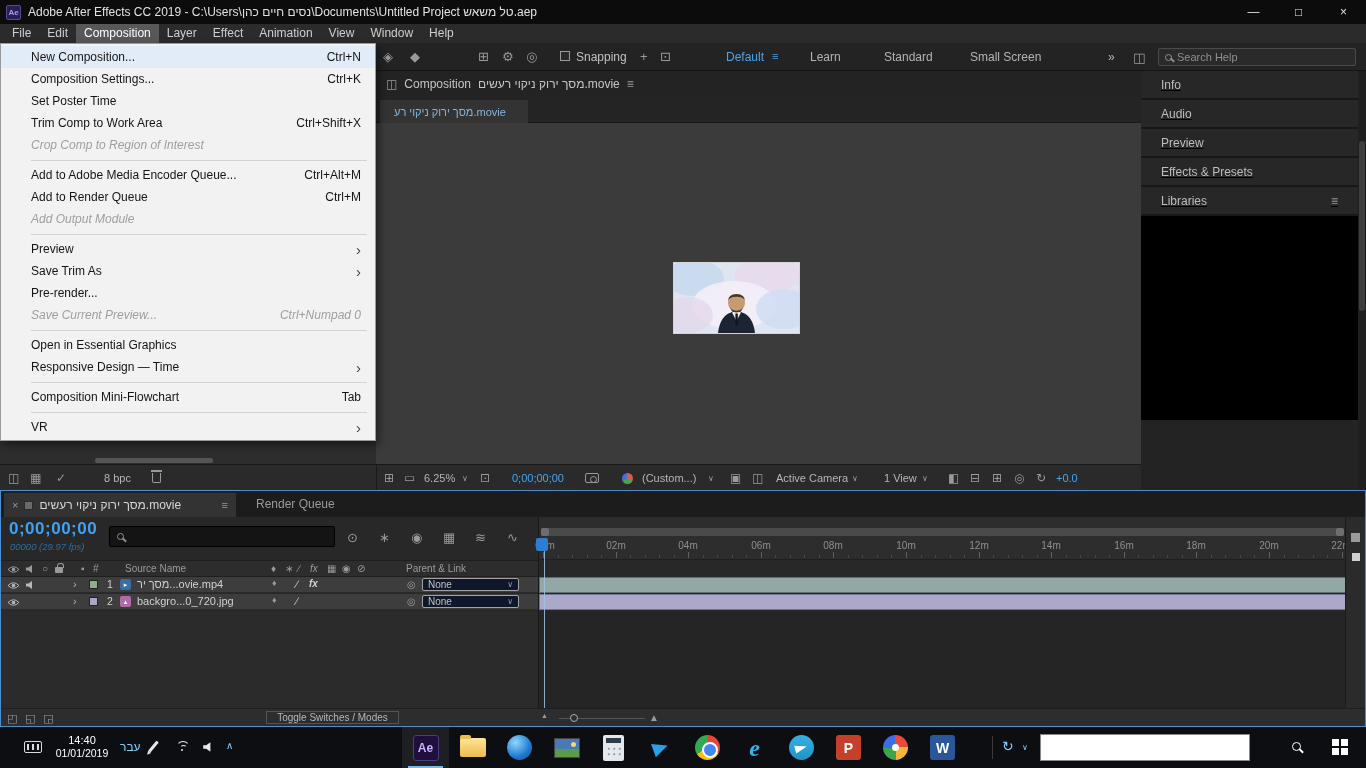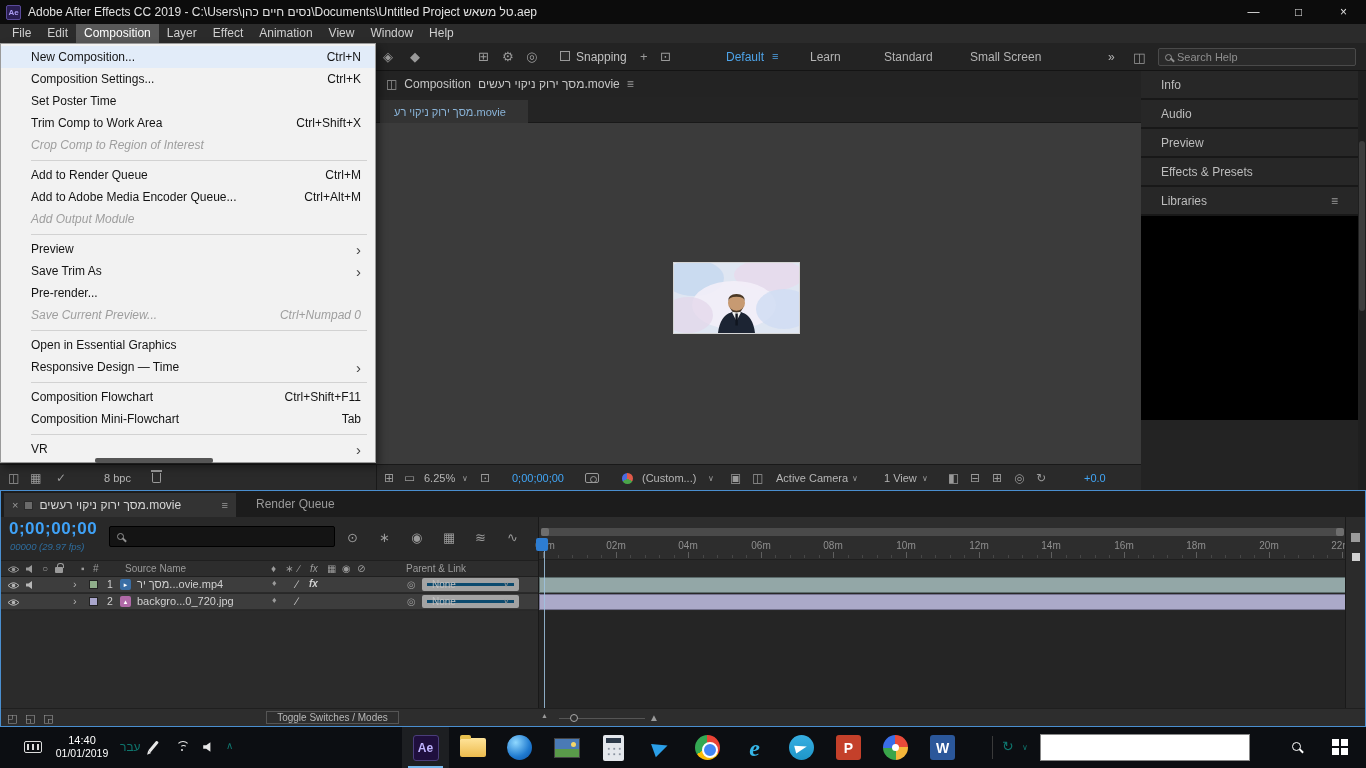--- a/index.html
+++ b/index.html
@@ -49,21 +49,21 @@
   
   .comp-tabbar { left:376px; top:71px; width:765px; height:26px; background:#232323; display:flex; align-items:center; gap:7px; padding:0 10px; }
   .comp-tabbar .t { font-size:12px; color:#c6c6c6; white-space:nowrap; }
   .icon-g { font-size:12px; color:#9a9a9a; }
   .viewer-tabs { left:376px; top:97px; width:765px; height:26px; background:#242424; border-bottom:1px solid #191919; }
   .vtab { position:absolute; left:4px; top:3px; height:23px; width:148px; background:#333; color:#8ab4d8; font-size:11px; display:flex; align-items:center; padding:0 14px; white-space:nowrap; overflow:hidden; }
   .viewer { left:376px; top:123px; width:765px; height:341px; background:#3b3b3b; }
   .preview { position:absolute; left:297px; top:139px; width:127px; height:72px; border:1px solid #d5d5d5; background:#dfe6f2; }
 
   
-  .rpanel { left:1141px; top:71px; width:217px; height:419px; background:#232323; }
+  .rpanel { left:1141px; top:71px; width:217px; height:419px; background:#232323;text-decoration:underline; }
   .rrow { height:29px; background:#272727; border-bottom:2px solid #181818; display:flex; align-items:center; padding:0 20px; font-size:12px; color:#bdbdbd; }
   .rrow .sp { flex:1; }
   .libs-black { height:204px; background:#000; }
   .vscroll { left:1358px; top:71px; width:8px; height:419px; background:#1f1f1f; }
   .vthumb { position:absolute; left:1px; top:70px; width:6px; height:170px; background:#3d3d3d; border-radius:3px; }
 
   
   .ctx-menu { left:0; top:43px; width:376px; background:#f2f2f2; border:1px solid #9a9a9a; box-shadow:3px 4px 8px rgba(0,0,0,.45); padding:2px 0; z-index:50; }
   .mi { height:22px; display:flex; align-items:center; padding:0 14px 0 30px; font-size:12px; color:#141414; }
   .mi.hov { background:#e2ecf9; }
@@ -94,21 +94,21 @@
   .ticks-minor { position:absolute; left:4px; right:0; bottom:1px; height:3px; background:repeating-linear-gradient(90deg,#474747 0 1px,transparent 1px 14.52px); }
   .ticks-major { position:absolute; left:4px; right:0; bottom:1px; height:6px; background:repeating-linear-gradient(90deg,#5f5f5f 0 1px,transparent 1px 72.6px); }
   .rlabel { position:absolute; top:2px; font-size:10px; color:#8f8f8f; transform:translateX(-50%); }
   .tl-header { position:absolute; left:0; top:69px; width:537px; height:17px; background:#2d2d2d; border-top:1px solid #1f1f1f; border-bottom:1px solid #1f1f1f; font-size:10px; color:#9a9a9a; }
   .th { position:absolute; top:2px; font-size:10px; color:#9a9a9a; }
   .tl-row { position:absolute; left:0; width:537px; height:16px; background:#3d3d3d; border-bottom:1px solid #2a2a2a; font-size:11px; color:#d0d0d0; }
   .rc { position:absolute; top:1px; }
   .swatch { width:9px; height:9px; border:1px solid #222; top:3px; }
   .srcic { width:11px; height:11px; border-radius:2px; top:2px; display:grid; place-items:center; font-size:7px; color:#fff; }
   .pwhip { font-size:10px; color:#9a9a9a; top:2px; }
-  .pdrop { position:absolute; left:421px; top:1px; width:97px; height:13px; background:#0c4a6e; border:5px solid #a3a3a3; border-radius:2px; font-size:10px; color:#c0c0c0; display:flex; align-items:center; padding:0 5px; }
+  .pdrop { position:absolute; left:421px; top:1px; width:97px; height:13px; background:#0f172a; border:1px solid #a3a3a3; border-radius:2px; font-size:10px; color:#c0c0c0; display:flex; align-items:center; padding:0 5px; }
   .pdrop .dd { margin-left:auto; font-size:8px; color:#9a9a9a; }
   .bars { position:absolute; left:538px; top:86px; width:807px; }
   .bar { position:absolute; left:0; width:100%; height:16px; }
   .tl-empty-l { position:absolute; left:0; top:120px; width:537px; height:97px; background:#2b2b2b; }
   .tl-empty-r { position:absolute; left:538px; top:120px; width:807px; height:97px; background:#252525; }
   .tl-vdiv { position:absolute; left:537px; top:26px; width:1px; height:191px; background:#191919; }
   .tl-side { position:absolute; right:0; top:26px; width:20px; height:191px; background:#2b2b2b; border-left:1px solid #1a1a1a; }
   .playhead-line { position:absolute; left:543px; top:60px; width:1px; height:157px; background:#9fc3e0; opacity:.85; z-index:5; }
   .playhead-marker { position:absolute; left:535px; top:47px; width:12px; height:13px; background:#2d7dd2; border-radius:2px; z-index:6; }
   .tl-bottom { position:absolute; left:0; bottom:0; width:100%; height:18px; background:#2d2d2d; border-top:1px solid #1f1f1f; }
@@ -118,21 +118,21 @@
   .zoom-knob { position:absolute; left:569px; top:5px; width:8px; height:8px; border:1px solid #aaa; border-radius:50%; background:#2d2d2d; }
 
   
   .lock { width:8px; height:6px; background:#9a9a9a; position:absolute; border-radius:1px; }
   .lock::before { content:""; position:absolute; top:-4px; left:1.5px; width:5px; height:4px; border:1.5px solid #9a9a9a; border-bottom:none; border-radius:3px 3px 0 0; }
   .camera { width:14px; height:10px; border:1px solid #9a9a9a; border-radius:2px; position:absolute; top:8px; }
   .camera::after { content:""; position:absolute; left:4px; top:1.5px; width:5px; height:5px; border:1px solid #9a9a9a; border-radius:50%; }
 
   
   .taskbar { left:0; top:727px; width:1366px; height:41px; background:#0c0e12; z-index:20; }
-  .tbx { position:absolute; color:#0f766e;text-align:right; }
+  .tbx { position:absolute; color:#7dd3fc;text-align:right; }
   .kbd { width:18px; height:12px; border:1px solid #dcdcdc; border-radius:2px; position:absolute; }
   .kbd::before { content:""; position:absolute; inset:2px; background:repeating-linear-gradient(90deg,#dcdcdc 0 2px,transparent 2px 5px); }
   .clock { text-align:center; font-size:11px; line-height:13px; color:#fff; }
   .pen { width:3px; height:13px; background:#e8e8e8; transform:rotate(40deg); border-radius:1px; position:absolute; }
   .pen::after { content:""; position:absolute; bottom:-4px; left:-0.5px; border-left:2px solid transparent; border-right:2px solid transparent; border-top:4px solid #e8e8e8; }
   .wifi { position:absolute; width:16px; height:12px; }
   .wifi::before { content:""; position:absolute; left:2px; top:0; width:12px; height:12px; border:1.5px solid transparent; border-top-color:#e8e8e8; border-radius:50%; }
   .wifi::after { content:""; position:absolute; left:5.5px; top:3.5px; width:5px; height:5px; border:1.5px solid transparent; border-top-color:#e8e8e8; border-radius:50%; }
   .wifi .dot { position:absolute; left:7px; top:8px; width:2px; height:2px; background:#e8e8e8; border-radius:50%; }
   .spk-w path { fill:#e8e8e8; }
@@ -266,21 +266,21 @@
     <span class="sg" style="left:752px">◫</span>
     <span class="stxt" style="left:776px">Active Camera</span>
     <span class="sg" style="left:852px;font-size:8px;top:9px">∨</span>
     <span class="stxt" style="left:884px">1 View</span>
     <span class="sg" style="left:922px;font-size:8px;top:9px">∨</span>
     <span class="sg" style="left:948px">◧</span>
     <span class="sg" style="left:970px">⊟</span>
     <span class="sg" style="left:992px">⊞</span>
     <span class="sg" style="left:1014px">◎</span>
     <span class="sg" style="left:1036px">↻</span>
-    <span class="stxt cyan" style="left:1084px">+0.0</span>
+    <span class="stxt cyan" style="left:1056px">+0.0</span>
   </div>
 
   <div class="a rpanel">
     <div class="rrow">
         <span>Info</span>
       </div>
     <div class="rrow">
         <span>Audio</span>
       </div>
     <div class="rrow">
@@ -452,26 +452,26 @@
     </div>
     <div class="mi">
       <span>Trim Comp to Work Area</span>
       <span class="mi-short">Ctrl+Shift+X</span>
     </div>
     <div class="mi dis">
       <span>Crop Comp to Region of Interest</span>
     </div>
     <div class="msep"></div>
     <div class="mi">
+      <span>Add to Adobe Media Encoder Queue...</span>
+      <span class="mi-short">Ctrl+Alt+M</span>
+    </div>
+    <div class="mi">
       <span>Add to Render Queue</span>
       <span class="mi-short">Ctrl+M</span>
-    </div>
-    <div class="mi">
-      <span>Add to Adobe Media Encoder Queue...</span>
-      <span class="mi-short">Ctrl+Alt+M</span>
     </div>
     <div class="mi dis">
       <span>Add Output Module</span>
     </div>
     <div class="msep"></div>
     <div class="mi">
       <span>Preview</span>
       <span class="mi-arrow"></span>
     </div>
     <div class="mi">
@@ -487,24 +487,20 @@
     </div>
     <div class="msep"></div>
     <div class="mi">
       <span>Open in Essential Graphics</span>
     </div>
     <div class="mi">
       <span>Responsive Design — Time</span>
       <span class="mi-arrow"></span>
     </div>
     <div class="msep"></div>
-    <div class="mi">
-      <span>Composition Flowchart</span>
-      <span class="mi-short">Ctrl+Shift+F11</span>
-    </div>
     <div class="mi">
       <span>Composition Mini-Flowchart</span>
       <span class="mi-short">Tab</span>
     </div>
     <div class="msep"></div>
     <div class="mi">
       <span>VR</span>
       <span class="mi-arrow"></span>
     </div>
   </div>

